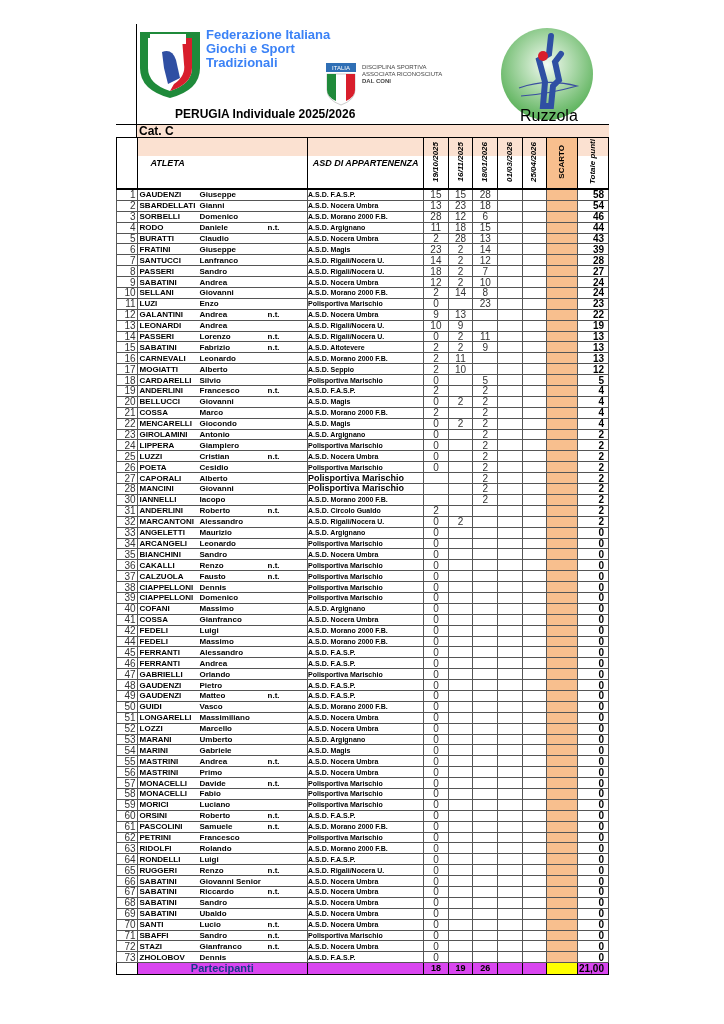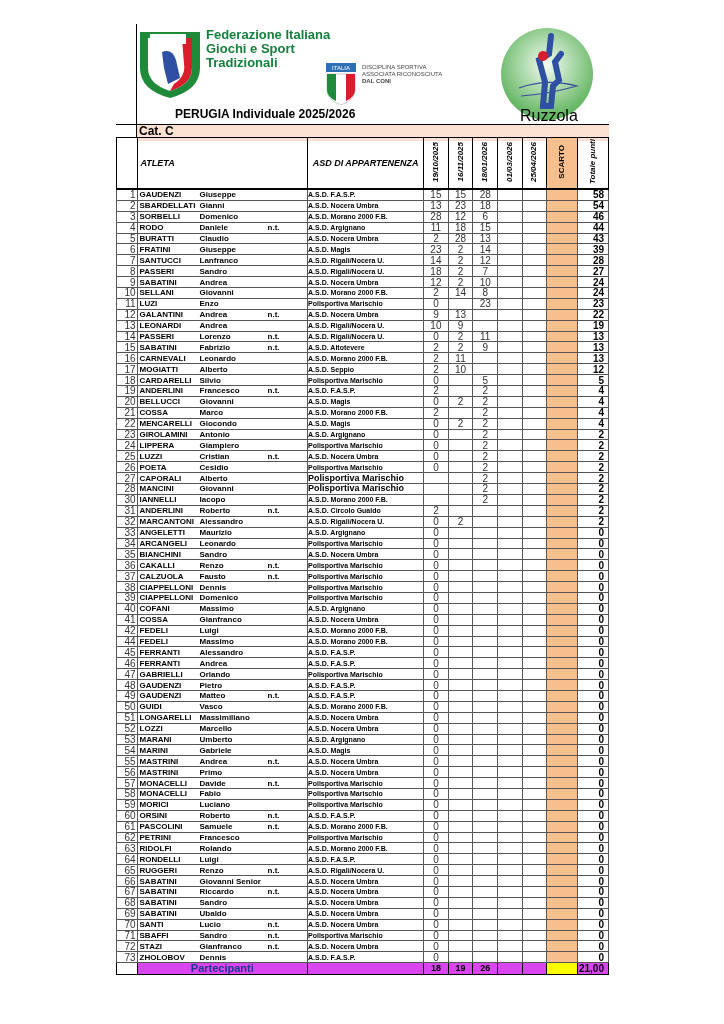--- a/index.html
+++ b/index.html
@@ -1,28 +1,28 @@
 <!DOCTYPE html>
 <html><head>
 <meta charset="utf-8">
 <style>
   html,body{margin:0;padding:0;background:#fff;}
   body{width:724px;height:1024px;position:relative;overflow:hidden;font-family:"Liberation Sans",sans-serif;color:#000;}
   .frame-left{position:absolute;left:136px;top:24px;width:1px;height:110px;background:#000;}
   .logo-figest{position:absolute;left:138px;top:28px;width:64px;height:72px;}
-  .fed-text{position:absolute;left:206px;top:28px;color:#15803d;font-weight:bold;line-height:14px;font-size:13px;}
+  .fed-text{position:absolute;left:206px;top:28px;color:#3b82f6;font-weight:bold;line-height:14px;font-size:13px;}
   .fed-text div{white-space:nowrap;}
   .coni-logo{position:absolute;left:325px;top:62px;width:32px;height:44px;}
   .coni-text{position:absolute;left:362px;top:64px;font-size:6px;color:#444;line-height:7px;}
   .ruzzola-logo{position:absolute;left:499px;top:26px;width:96px;height:96px;}
   .title{position:absolute;left:140px;top:107px;font-size:12px;font-weight:bold;white-space:nowrap;margin-left:35px;}
   .sport{position:absolute;left:520px;top:107px;font-size:16px;font-weight:normal;}
   .catrow{position:absolute;left:116px;top:124px;width:493px;height:13px;border-top:1px solid #000;}
   .catrow .num{position:absolute;left:0;top:0;width:20px;height:13px;border-right:1px solid #000;}
-  .catrow .lab{position:absolute;left:21px;top:0;right:0;height:16px;background:#fbe1d1;font-size:12px;font-weight:bold;line-height:13px;padding-left:2px;}
+  .catrow .lab{position:absolute;left:21px;top:0;right:0;height:31px;background:#fbe1d1;font-size:12px;font-weight:bold;line-height:13px;padding-left:2px;}
   table.grid{position:absolute;left:116px;top:137px;border-collapse:collapse;table-layout:fixed;width:493px;}
   table.grid td{border:1px solid #555;padding:0;height:9.9px;font-size:9px;line-height:9px;overflow:hidden;white-space:nowrap;}
   table.grid tr.hdr td{height:50px;border:1px solid #000;border-bottom:2px solid #000;}
   .c-num{width:20px;text-align:right;padding-right:1px !important;font-size:10px !important;color:#333;}
   .c-ath{width:166px;font-weight:bold;font-size:8px !important;}
   .c-asd{width:113px;font-weight:bold;font-size:7px !important;}
   .c-d{width:24px;text-align:center;font-size:10px !important;color:#333;}
   .c-sc{width:30px;background:#f8bf8e;}
   .c-tot{width:30px;text-align:right;font-weight:bold;font-size:10px !important;padding-right:4px !important;}
   .ln{display:inline-block;width:60px;padding-left:2px;}
@@ -99,21 +99,21 @@
       <col style="width:24px">
       <col style="width:24px">
       <col style="width:24px">
       <col style="width:24px">
     <col style="width:30px">
       <col style="width:30px">
   </colgroup>
   <tbody id="tbody">
     <tr class="hdr">
       <td></td>
-      <td class="hdr-text" style="padding-left:3px">ATLETA</td>
+      <td class="hdr-text" style="padding-left:13px">ATLETA</td>
       <td class="hdr-text" style="text-align:center">ASD DI APPARTENENZA</td>
       <td style="text-align:center"><span class="vert">19/10/2025</span></td>
       <td style="text-align:center"><span class="vert">16/11/2025</span></td>
       <td style="text-align:center"><span class="vert">18/01/2026</span></td>
       <td style="text-align:center"><span class="vert">01/03/2026</span></td>
       <td style="text-align:center"><span class="vert">25/04/2026</span></td>
       <td class="c-sc" style="text-align:center"><span class="vert">SCARTO</span></td>
       <td style="text-align:center"><span class="vert">Totale punti</span></td>
     </tr>
   <tr>

